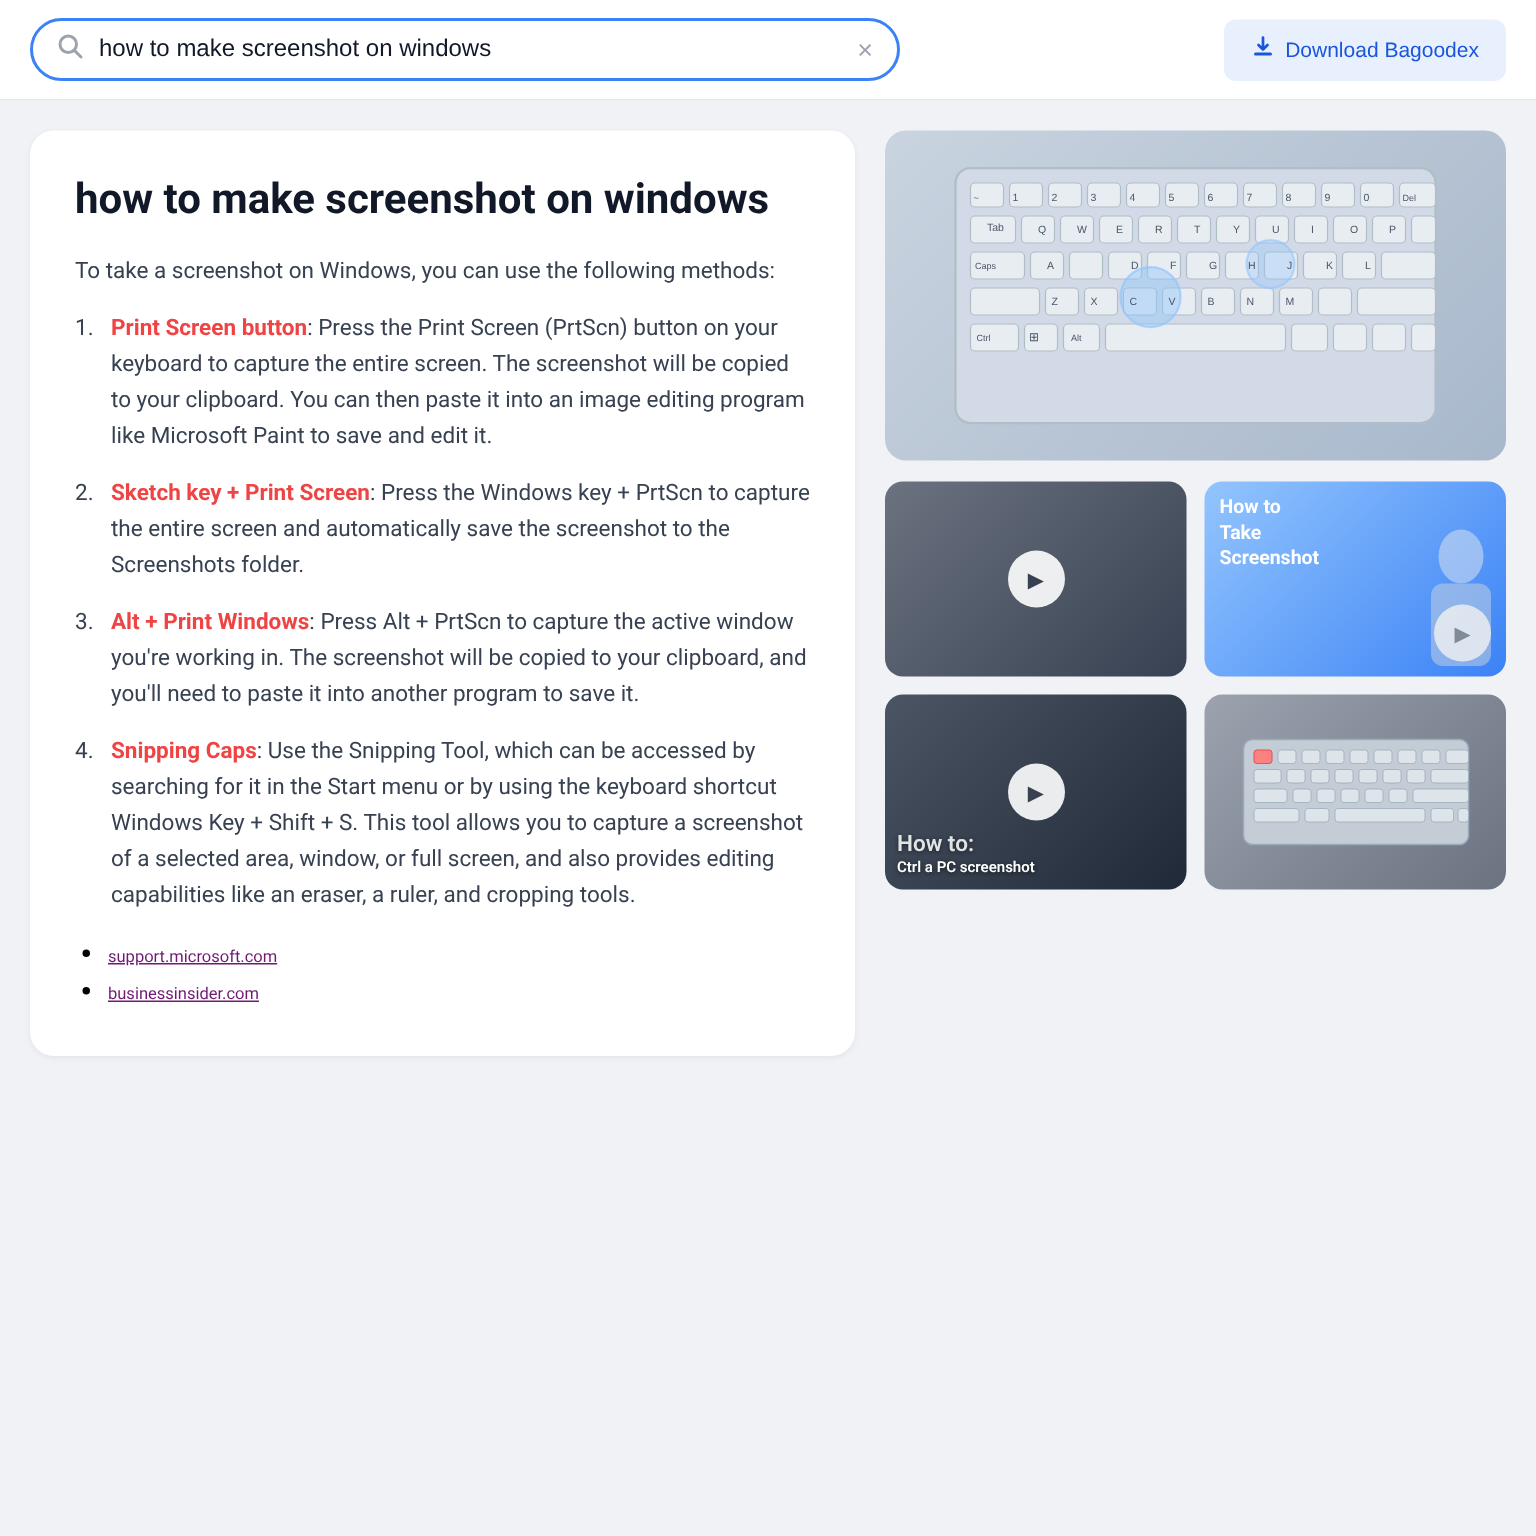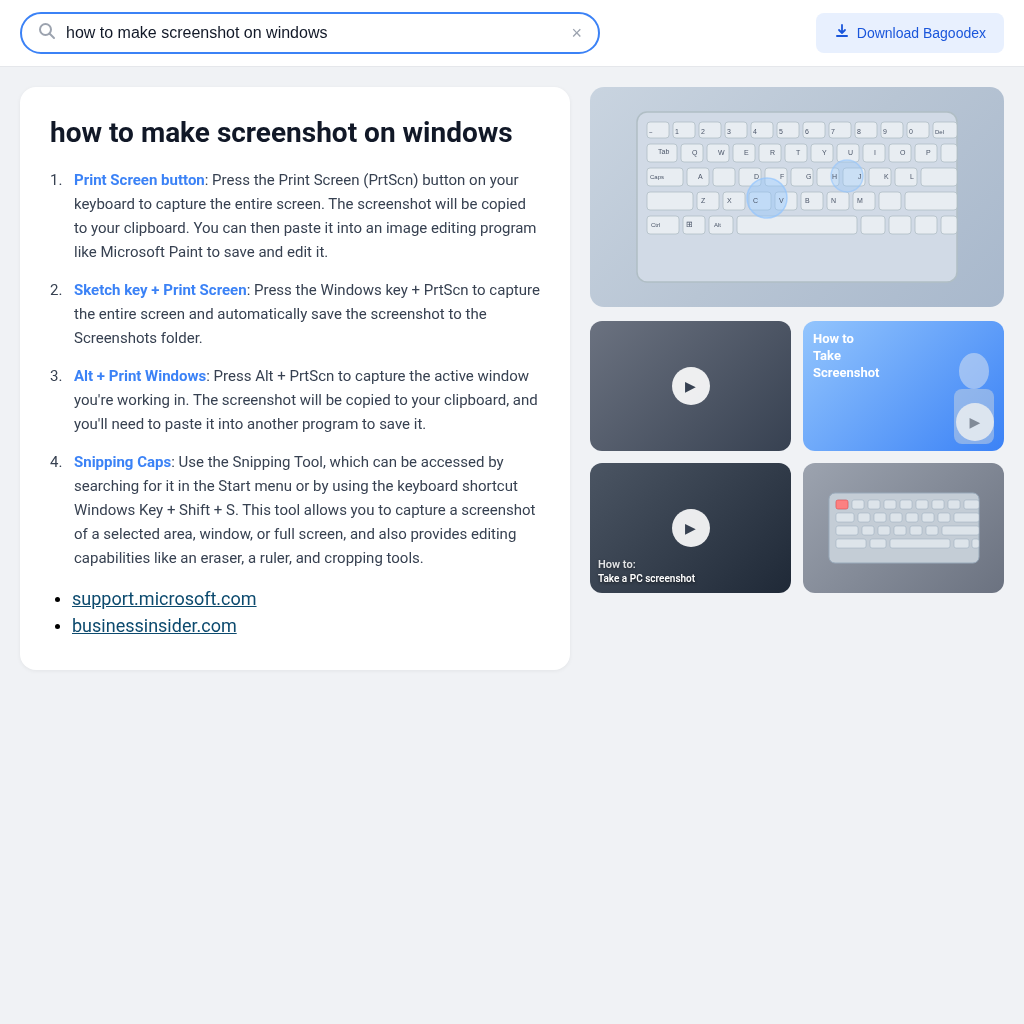--- a/index.html
+++ b/index.html
@@ -111,42 +111,42 @@
       gap: 8px;
     }
     .list-num {
       font-weight: 400;
       color: #374151;
       flex-shrink: 0;
       min-width: 16px;
     }
     .answer-list li b {
       font-weight: 700;
-      color: #3b82f6;
+      color: #ef4444;
     }
     .answer-paragraph {
       font-size: 15px;
       color: #374151;
       margin-bottom: 18px;
       line-height: 1.6;
     }
     .answer-paragraph b {
       font-weight: 700;
       color: #111827;
     }
     .resource-list {
       list-style: disc;
       padding-left: 22px;
     }
     .resource-list li {
       margin-bottom: 6px;
     }
     .resource-list a {
-      color: #0c4a6e;
-      font-size: 18px;
+      color: #701a75;
+      font-size: 11px;
     }
     
     .right-panel {
       flex: 1;
       display: flex;
       flex-direction: column;
       gap: 14px;
     }
     
     .keyboard-image {
@@ -212,20 +212,21 @@
       </svg>
     </span>
     <span>Download Bagoodex</span>
   </button>
 </div>
 
 <div class="main">
 
   <div class="answer-card">
     <h1 class="answer-title">how to make screenshot on windows</h1>
+    <p class="answer-intro">To take a screenshot on Windows, you can use the following methods:</p>
 
     <ol class="answer-list">
       <li>
         <span class="list-num">1.</span>
         <span><b>Print Screen button</b>: Press the Print Screen (PrtScn) button on your keyboard to capture the entire screen. The screenshot will be copied to your clipboard. You can then paste it into an image editing program like Microsoft Paint to save and edit it.</span>
       </li>
       <li>
         <span class="list-num">2.</span>
         <span><b>Sketch key + Print Screen</b>: Press the Windows key + PrtScn to capture the entire screen and automatically save the screenshot to the Screenshots folder.</span>
       </li>
@@ -387,22 +388,22 @@
 
         <svg width="60" height="100" viewBox="0 0 60 100" style="position:absolute;right:0;bottom:0;opacity:0.5">
           <ellipse cx="30" cy="20" rx="15" ry="18" fill="#e2e8f0"></ellipse>
           <rect x="10" y="38" width="40" height="55" rx="8" fill="#cbd5e0"></rect>
         </svg>
       </div>
 
       <div class="video-thumb video-thumb-3">
         <div class="play-btn">▶</div>
         <div style="position:absolute;bottom:8px;left:8px;color:#fff;font-size:10px;font-weight:600;text-shadow:0 1px 3px rgba(0,0,0,0.6);line-height:1.3;">
-          <div style="font-size:11px;opacity:0.85">How to:</div>
-          <div>Take a PC screenshot</div>
+          <div style="font-size:15px;opacity:0.85">How to:</div>
+          <div>Ctrl a PC screenshot</div>
         </div>
       </div>
 
       <div class="video-thumb video-thumb-4">
 
         <svg width="160" height="80" viewBox="0 0 160 80">
           <rect x="5" y="5" width="150" height="70" rx="6" fill="#c4cdd6" stroke="#99aabb" stroke-width="1"></rect>
           <g fill="#dde4ea" stroke="#99aabb" stroke-width="0.5">
             <rect x="12" y="12" width="12" height="9" rx="2"></rect>
             <rect x="28" y="12" width="12" height="9" rx="2"></rect>

